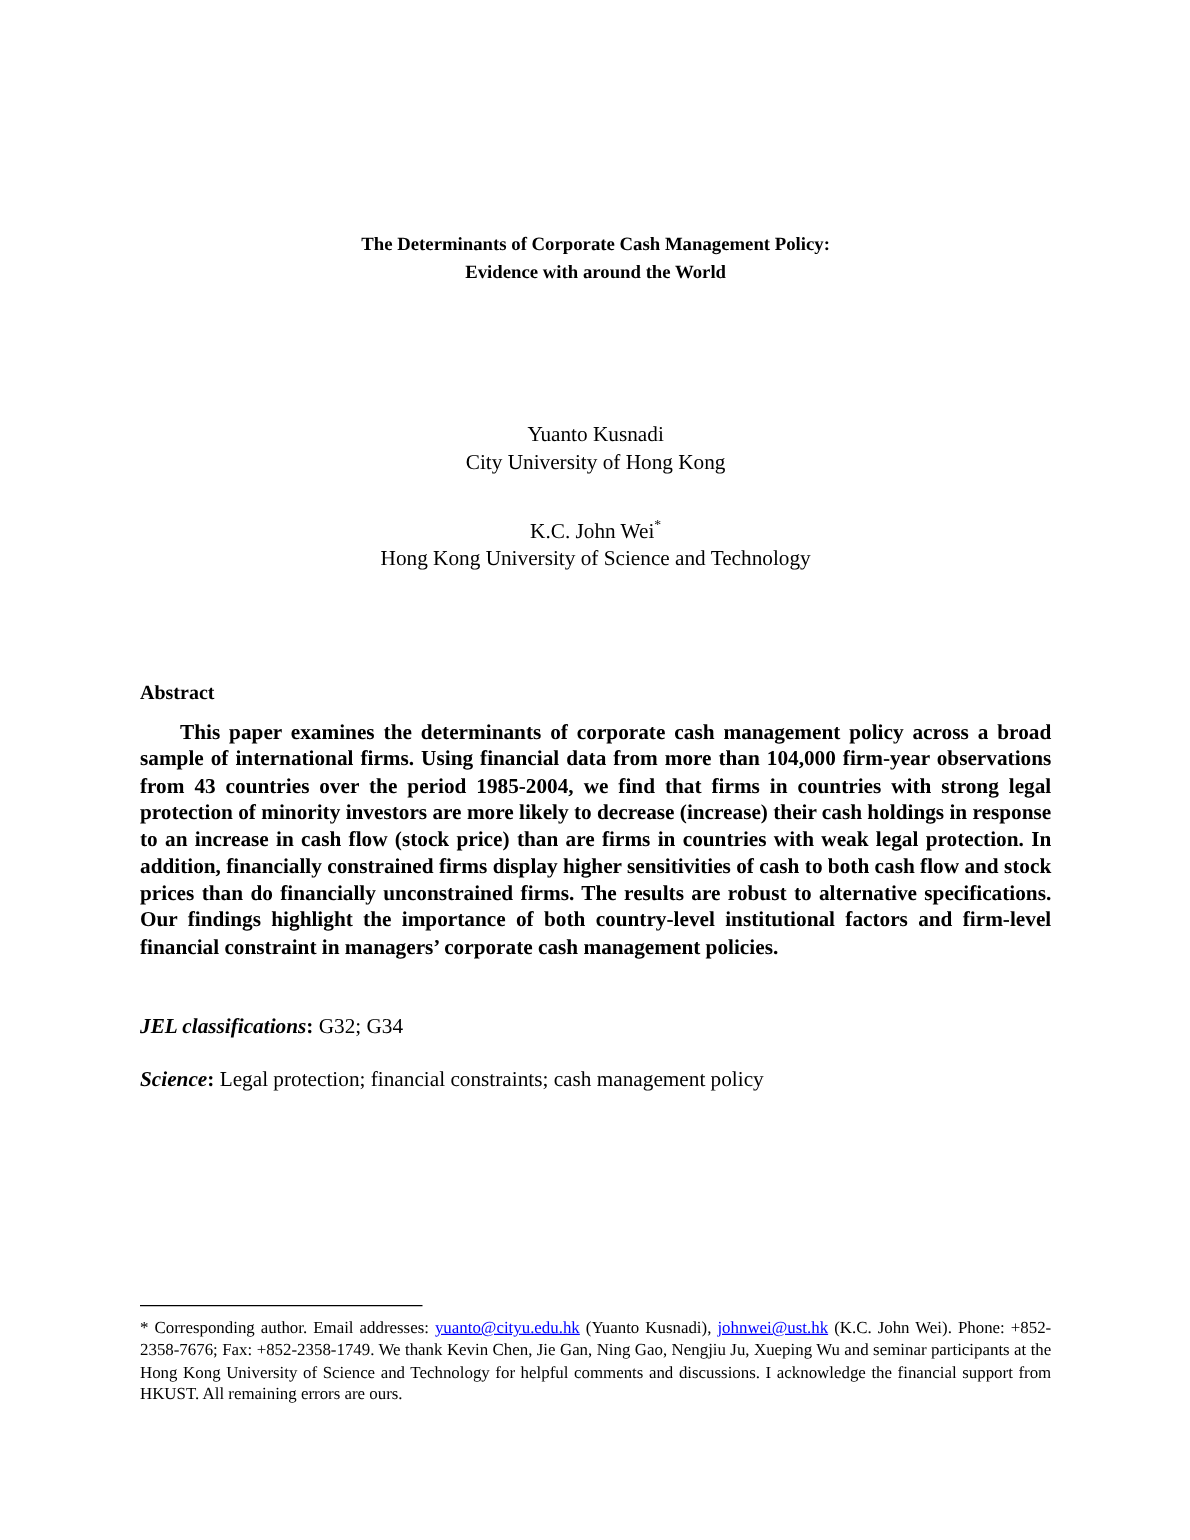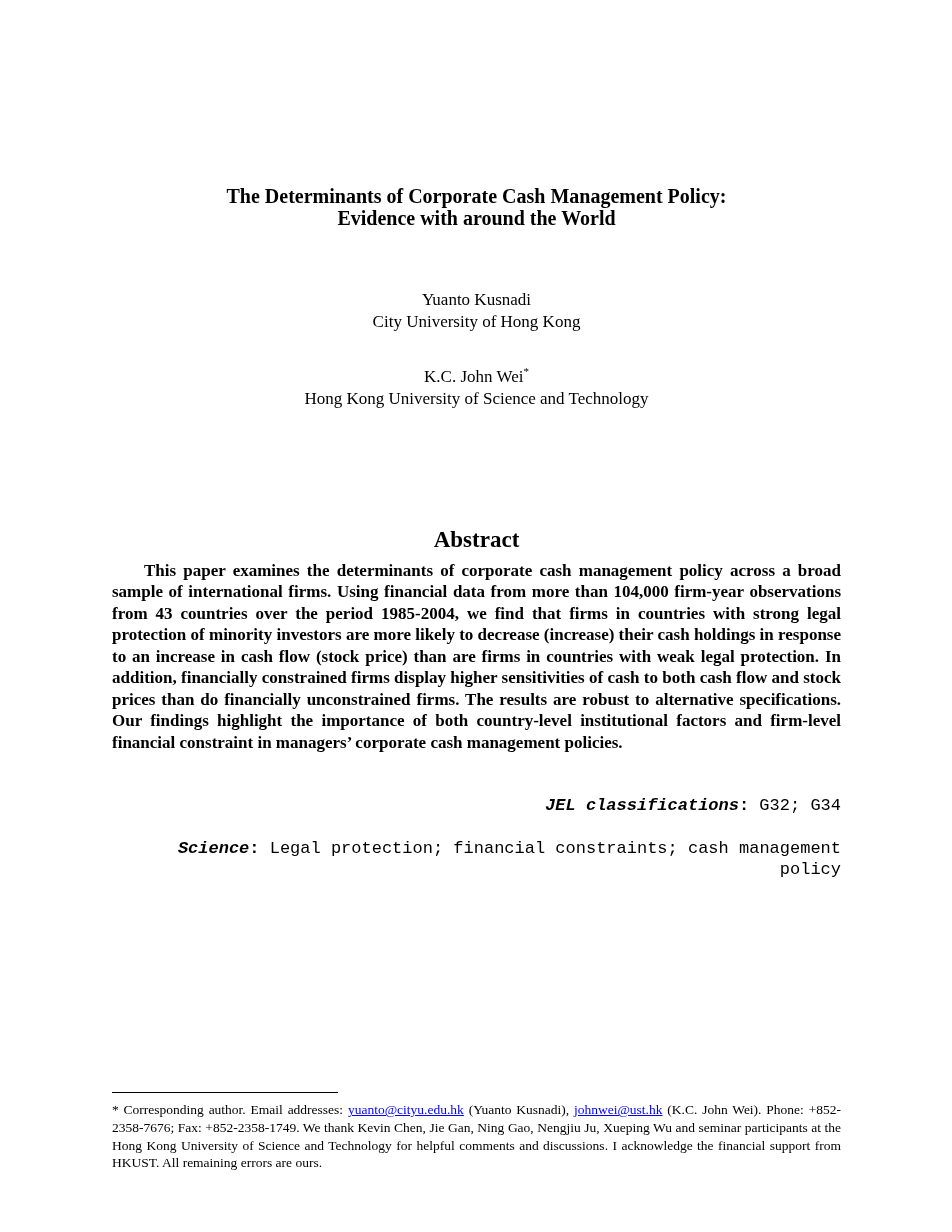--- a/index.html
+++ b/index.html
@@ -10,58 +10,57 @@
     height: 1232px;
     background: #ffffff;
     color: #000000;
     font-family: "Liberation Serif", "DejaVu Serif", serif;
     font-size: 17px;
     line-height: 21.5px;
     padding: 186px 111px 0 112px;
     overflow: hidden;
   }
   .title {
-    font-size: 20px;
+    font-size: 15px;
     font-weight: 700;
     text-align: center;
     line-height: 21.5px;
   }
   .title .tline { display: block; }
   .author-block { text-align: center; }
-  .author-block.first { margin-top: 60px; }
+  .author-block.first { margin-top: 108px; }
   .author-block.second { margin-top: 34px; }
   .author-name sup {
     font-size: 11px;
     vertical-align: super;
     line-height: 0;
   }
   .draft { margin-top: 43px; text-align: center; }
   .abstract-heading {
-    margin-top: 120px;
-    font-size: 23px;
+    margin-top: 87px;
+    font-size: 16px;
     font-weight: 700;
-    text-align: center;
     line-height: 21.5px;
   }
   .abstract-text {
     margin-top: 9px;
     text-align: justify;
     text-indent: 32px;
     font-weight: bold;
   }
-  .meta-line { text-align: right; font-family: Liberation Mono, monospace; }
+  .meta-line { text-align: left; }
   .meta-line.jel { margin-top: 42px; }
   .meta-line.keywords { margin-top: 21px; }
   .bi { font-weight: 700; font-style: italic; }
   .b { font-weight: 700; }
   .footnote {
     position: absolute;
     left: 112px;
     right: 111px;
-    top: 1092px;
+    top: 1044px;
   }
   .footnote-rule {
     width: 226px;
     height: 0;
     border-top: 1px solid #000000;
   }
   .footnote-text {
     margin-top: 8px;
     font-size: 13.5px;
     line-height: 17.8px;

